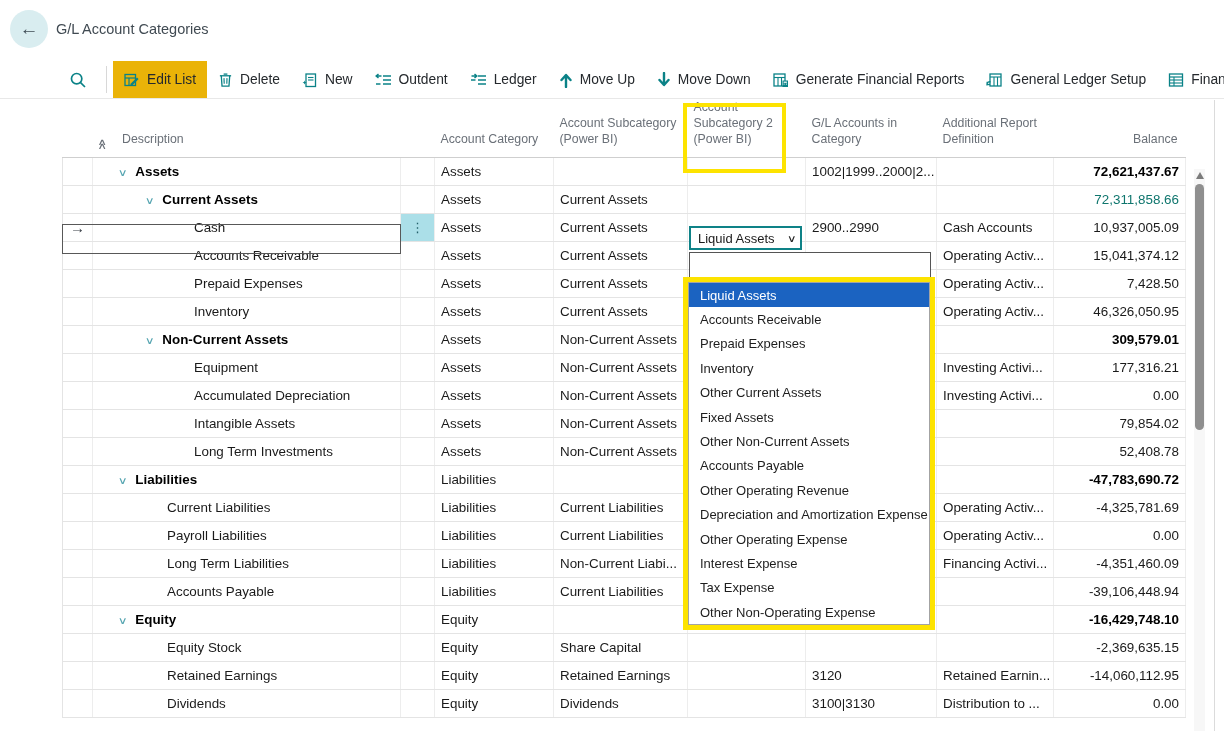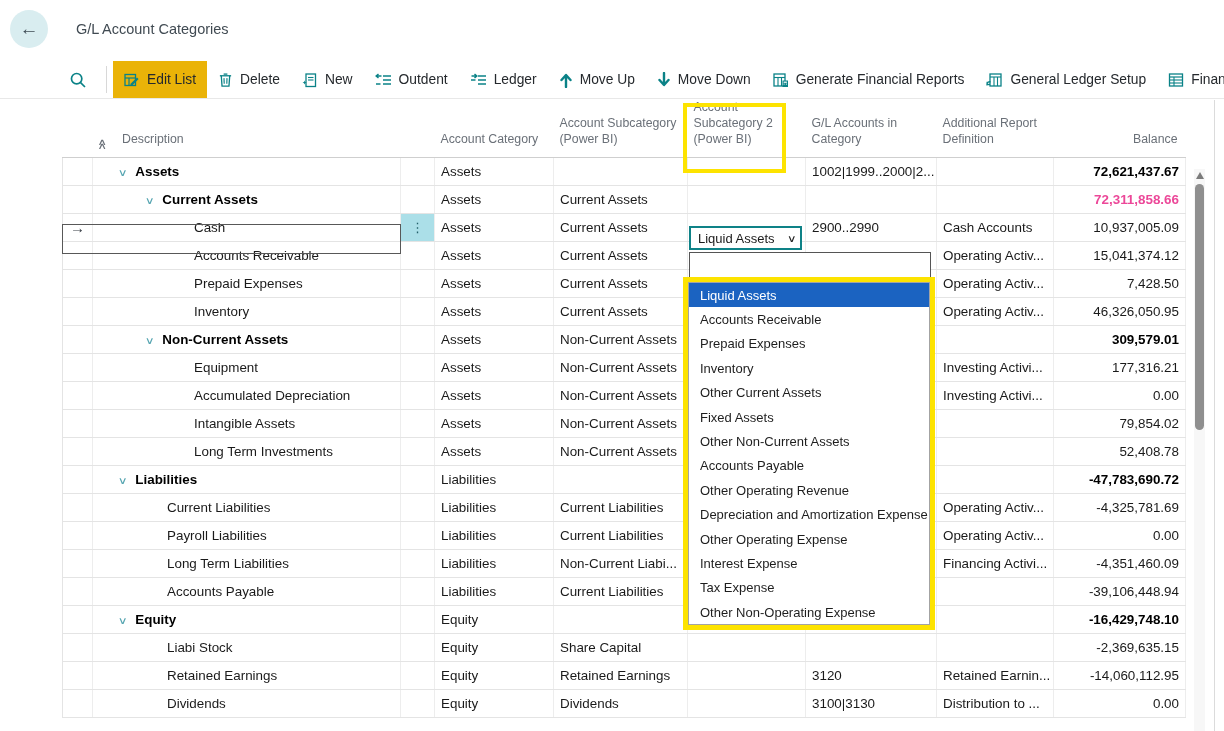--- a/index.html
+++ b/index.html
@@ -3,21 +3,21 @@
 <meta charset="utf-8">
 <style>
   html,body{margin:0;padding:0;background:#fff;}
   body{width:1224px;height:731px;overflow:hidden;font-family:"Liberation Sans",sans-serif;}
   .app{position:relative;width:1224px;height:731px;background:#fff;}
 
   
   .back-btn{position:absolute;left:10px;top:10px;width:38px;height:38px;border-radius:50%;
     background:#d9edf0;border:none;display:flex;align-items:center;justify-content:center;
     color:#3e4b54;font-size:19px;cursor:pointer;}
-  .page-title{position:absolute;left:76px;top:21px;font-size:14.5px;color:#404a52;}
+  .page-title{position:absolute;left:56px;top:21px;font-size:14.5px;color:#404a52;}
 
   
   .toolbar{position:absolute;left:56px;top:61px;height:37px;display:flex;align-items:stretch;}
   .tb-search{width:44px;display:flex;align-items:center;justify-content:center;background:none;border:none;cursor:pointer;}
   .tb-divider{width:1px;background:#d8d8d8;margin:5px 6px;}
   .tb-item{display:flex;align-items:center;gap:7px;font-size:13.8px;color:#25292d;
     padding:0 11px;background:none;border:none;white-space:nowrap;cursor:pointer;font-family:inherit;}
   .tb-item.selected{background:#eab308;}
   .tb-item svg,.tb-search svg{display:block;}
   .toolbar-rule{position:absolute;left:0;top:98px;width:1224px;height:1px;background:#e8e8e8;}
@@ -239,21 +239,21 @@
         </tr>
         <tr class="grp">
           <td class="gutter"></td>
           <td class="desc"><span class="chev" style="margin-left: 47px;">∨</span><span class="lbl">Current Assets</span></td>
           <td class="dots"></td>
           <td class="">Assets</td>
           <td class="">Current Assets</td>
           <td class=""></td>
           <td class=""></td>
           <td class=""></td>
-          <td class="bal" style="font-weight: 700; color: #ec4899;">72,311,858.66</td>
+          <td class="bal" style="font-weight: 400; color: #0f766e;">72,311,858.66</td>
         </tr>
         <tr>
           <td class="gutter"><span>→</span></td>
           <td class="desc"><span class="lbl" style="margin-left: 95px;">Cash</span></td>
           <td class="dots sel"><span>⋮</span></td>
           <td class="">Assets</td>
           <td class="">Current Assets</td>
           <td class=""></td>
           <td class="">2900..2990</td>
           <td class="">Cash Accounts</td>
@@ -408,21 +408,21 @@
           <td class="dots"></td>
           <td class="">Equity</td>
           <td class=""></td>
           <td class=""></td>
           <td class=""></td>
           <td class=""></td>
           <td class="bal" style="font-weight: 700; color: rgb(0, 0, 0);">-16,429,748.10</td>
         </tr>
         <tr>
           <td class="gutter"></td>
-          <td class="desc"><span class="lbl" style="margin-left: 68px;">Liabi Stock</span></td>
+          <td class="desc"><span class="lbl" style="margin-left: 68px;">Equity Stock</span></td>
           <td class="dots"></td>
           <td class="">Equity</td>
           <td class="">Share Capital</td>
           <td class=""></td>
           <td class=""></td>
           <td class=""></td>
           <td class="bal">-2,369,635.15</td>
         </tr>
         <tr>
           <td class="gutter"></td>

